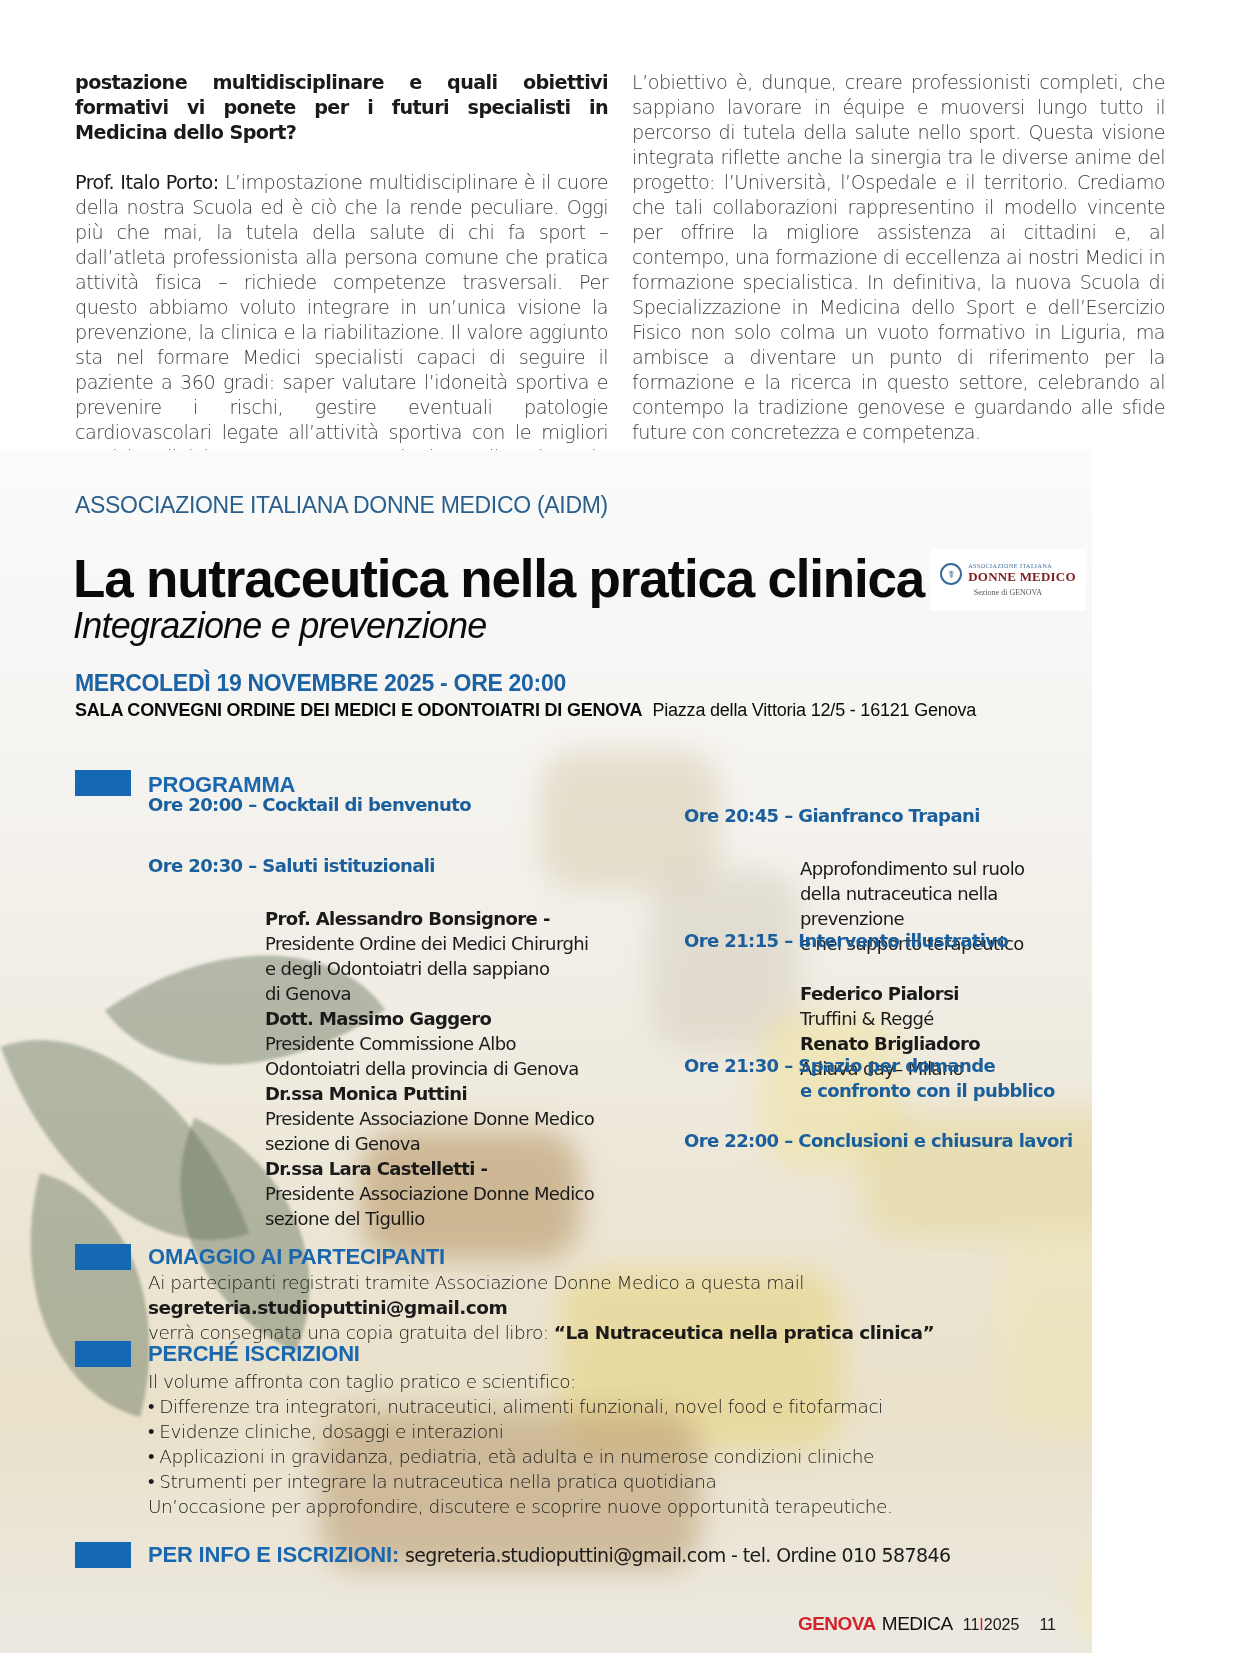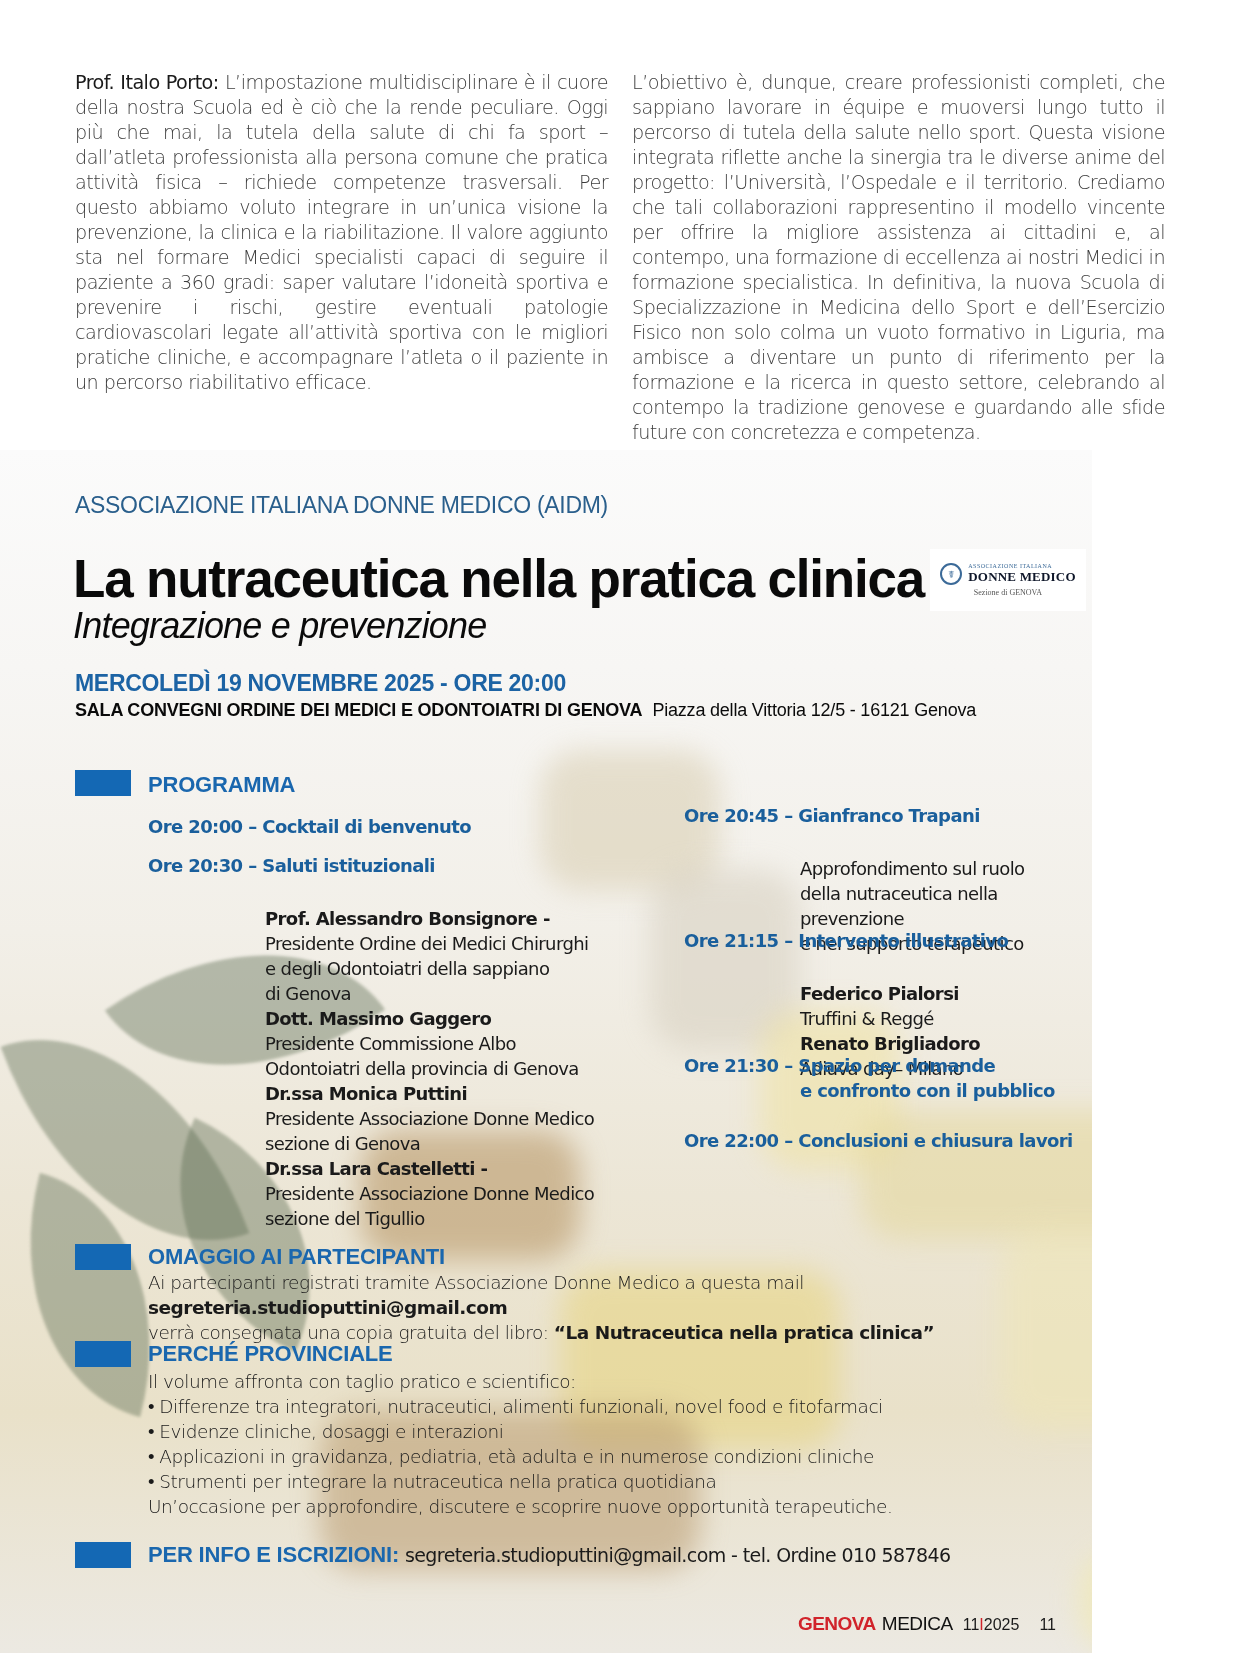--- a/index.html
+++ b/index.html
@@ -23,21 +23,21 @@
   .content { position: absolute; left: 0; top: 0; width: 100%; height: 100%; }
 
   .org-line { position: absolute; left: 75px; top: 42px; font-size: 23px; color: #2a5f8c; letter-spacing: -0.3px; font-family: "Liberation Sans", sans-serif; }
   .main-title { position: absolute; left: 73px; top: 98px; font-size: 53px; color: #0a0a0a; letter-spacing: -1.2px; font-family: "Liberation Sans", sans-serif; text-align: center; }
   .subtitle { position: absolute; left: 73px; top: 155px; font-size: 36px; font-style: italic; color: #0a0a0a; letter-spacing: -0.8px; }
 
   .logo-aidm { position: absolute; left: 930px; top: 99px; width: 156px; height: 62px; background: #ffffff; display: flex; flex-direction: column; justify-content: center; align-items: center; }
   .logo-aidm .row1 { display: flex; align-items: center; gap: 6px; }
   .logo-aidm .seal { width: 22px; height: 22px; border: 2px solid #3b6a98; border-radius: 50%; display: flex; align-items: center; justify-content: center; color: #3b6a98; font-size: 10px; }
   .logo-aidm .small { font-size: 6px; color: #3b6a98; letter-spacing: 0.5px; font-family: "Liberation Serif", serif; }
-  .logo-aidm .big { font-size: 13px; color: #0f172a; font-family: "Liberation Serif", serif; font-weight: bold; letter-spacing: 0.2px; }
+  .logo-aidm .big { font-size: 13px; color: #7f1d1d; font-family: "Liberation Serif", serif; font-weight: bold; letter-spacing: 0.2px; }
   .logo-aidm .sez { font-size: 8px; color: #555; font-family: "Liberation Serif", serif; margin-top: 3px; }
 
   .logo-ordine { position: absolute; left: 1100px; top: 73px; width: 68px; height: 80px; display: flex; flex-direction: column; align-items: center; }
   .logo-ordine .emblem { width: 26px; height: 30px; border: 2px solid #b24a3a; border-radius: 50% 50% 45% 45%; position: relative; }
   .logo-ordine .emblem::after { content: ""; position: absolute; left: 10px; top: 2px; width: 2px; height: 24px; background: #b24a3a; }
   .logo-ordine .txt { font-size: 5px; color: #444; text-align: center; line-height: 6.5px; margin-top: 8px; font-family: "Liberation Serif", serif; letter-spacing: 0.3px; }
   .logo-ordine .gen { font-size: 6px; color: #b24a3a; letter-spacing: 5px; margin-top: 3px; border-top: 1px solid #b24a3a; padding-top: 1px; font-family: "Liberation Sans", sans-serif; }
 
   .date-line { position: absolute; left: 75px; top: 220px; font-size: 23px; font-weight: bold; color: #1c63a4; letter-spacing: -0.3px; }
   .venue-line { position: absolute; left: 75px; top: 250px; font-size: 18px; color: #0a0a0a; letter-spacing: -0.2px; white-space: nowrap; }
@@ -61,20 +61,21 @@
   .footer .med { color: #111; font-weight: normal; font-size: 19px; letter-spacing: -0.5px; }
   .footer .iss { font-size: 16px; color: #1a1a1a; margin-left: 4px; }
   .footer .iss .sep { color: #d1232a; }
   .footer .pg { font-size: 16px; color: #1a1a1a; margin-left: 14px; }
 </style>
 </head>
 <body>
 
 <section class="article">
   <div class="col left">
+    <p class="q">postazione multidisciplinare e quali obiettivi formativi vi ponete per i futuri specialisti in Medicina dello Sport?</p>
     <p><b>Prof. Italo Porto:</b> <span>L’impostazione multidisciplinare è il cuore della nostra Scuola ed è ciò che la rende peculiare. Oggi più che mai, la tutela della salute di chi fa sport – dall’atleta professionista alla persona comune che pratica attività fisica – richiede competenze trasversali. Per questo abbiamo voluto integrare in un’unica visione la prevenzione, la clinica e la riabilitazione. Il valore aggiunto sta nel formare Medici specialisti capaci di seguire il paziente a 360 gradi: saper valutare l’idoneità sportiva e prevenire i rischi, gestire eventuali patologie cardiovascolari legate all’attività sportiva con le migliori pratiche cliniche, e accompagnare l’atleta o il paziente in un percorso riabilitativo efficace.</span></p>
   </div>
   <div class="col right">
     <p>L’obiettivo è, dunque, creare professionisti completi, che sappiano lavorare in équipe e muoversi lungo tutto il percorso di tutela della salute nello sport. Questa visione integrata riflette anche la sinergia tra le diverse anime del progetto: l’Università, l’Ospedale e il territorio. Crediamo che tali collaborazioni rappresentino il modello vincente per offrire la migliore assistenza ai cittadini e, al contempo, una formazione di eccellenza ai nostri Medici in formazione specialistica. In definitiva, la nuova Scuola di Specializzazione in Medicina dello Sport e dell’Esercizio Fisico non solo colma un vuoto formativo in Liguria, ma ambisce a diventare un punto di riferimento per la formazione e la ricerca in questo settore, celebrando al contempo la tradizione genovese e guardando alle sfide future con concretezza e competenza.</p>
   </div>
 </section>
 
 <section class="flyer">
 
   <div class="bg-shape" style="left:540px;top:300px;width:180px;height:140px;background:#d8cdb0;"></div>
@@ -120,21 +121,21 @@
     <div class="date-line">MERCOLEDÌ 19 NOVEMBRE 2025 - ORE 20:00</div>
     <div class="venue-line">
       <span class="venue">SALA CONVEGNI ORDINE DEI MEDICI E ODONTOIATRI DI GENOVA</span><span class="addr">Piazza della Vittoria 12/5 - 16121 Genova</span>
     </div>
 
     <div class="section-bar" style="top:320px;"></div>
     <div class="section-title" style="top:322px;">PROGRAMMA</div>
 
     <div class="prog">
 
-      <div class="pitem" style="left:148px;top:364px;">
+      <div class="pitem" style="left:148px;top:342px;">
         <div class="head"><span>Ore 20:00 –</span> <span>Cocktail di benvenuto</span></div>
       </div>
 
       <div class="pitem" style="left:148px;top:403px;">
         <div class="head"><span>Ore 20:30 –</span> <span>Saluti istituzionali</span></div>
         <div class="body" style="margin-left:117px;">
           <div class="nm">Prof. Alessandro Bonsignore -</div>
           <div>Presidente Ordine dei Medici Chirurghi</div>
           <div>e degli Odontoiatri della sappiano</div>
           <div>di Genova</div>
@@ -180,21 +181,21 @@
     </div>
 
     <div class="section-bar" style="top:794px;"></div>
     <div class="section-title" style="top:794px;">OMAGGIO AI PARTECIPANTI</div>
     <div class="para" style="top:820px;">
       <div><span>Ai partecipanti registrati tramite Associazione Donne Medico a questa mail </span><b>segreteria.studioputtini@gmail.com</b></div>
       <div><span>verrà consegnata una copia gratuita del libro: </span><b>“La Nutraceutica nella pratica clinica”</b></div>
     </div>
 
     <div class="section-bar" style="top:891px;"></div>
-    <div class="section-title" style="top:891px;">PERCHÉ PROVINCIALE</div>
+    <div class="section-title" style="top:891px;">PERCHÉ ISCRIZIONI</div>
     <div class="para" style="top:919px;">
       <div>Il volume affronta con taglio pratico e scientifico:</div>
       <div>• Differenze tra integratori, nutraceutici, alimenti funzionali, novel food e fitofarmaci</div>
       <div>• Evidenze cliniche, dosaggi e interazioni</div>
       <div>• Applicazioni in gravidanza, pediatria, età adulta e in numerose condizioni cliniche</div>
       <div>• Strumenti per integrare la nutraceutica nella pratica quotidiana</div>
       <div>Un’occasione per approfondire, discutere e scoprire nuove opportunità terapeutiche.</div>
     </div>
 
     <div class="section-bar" style="top:1092px;"></div>

